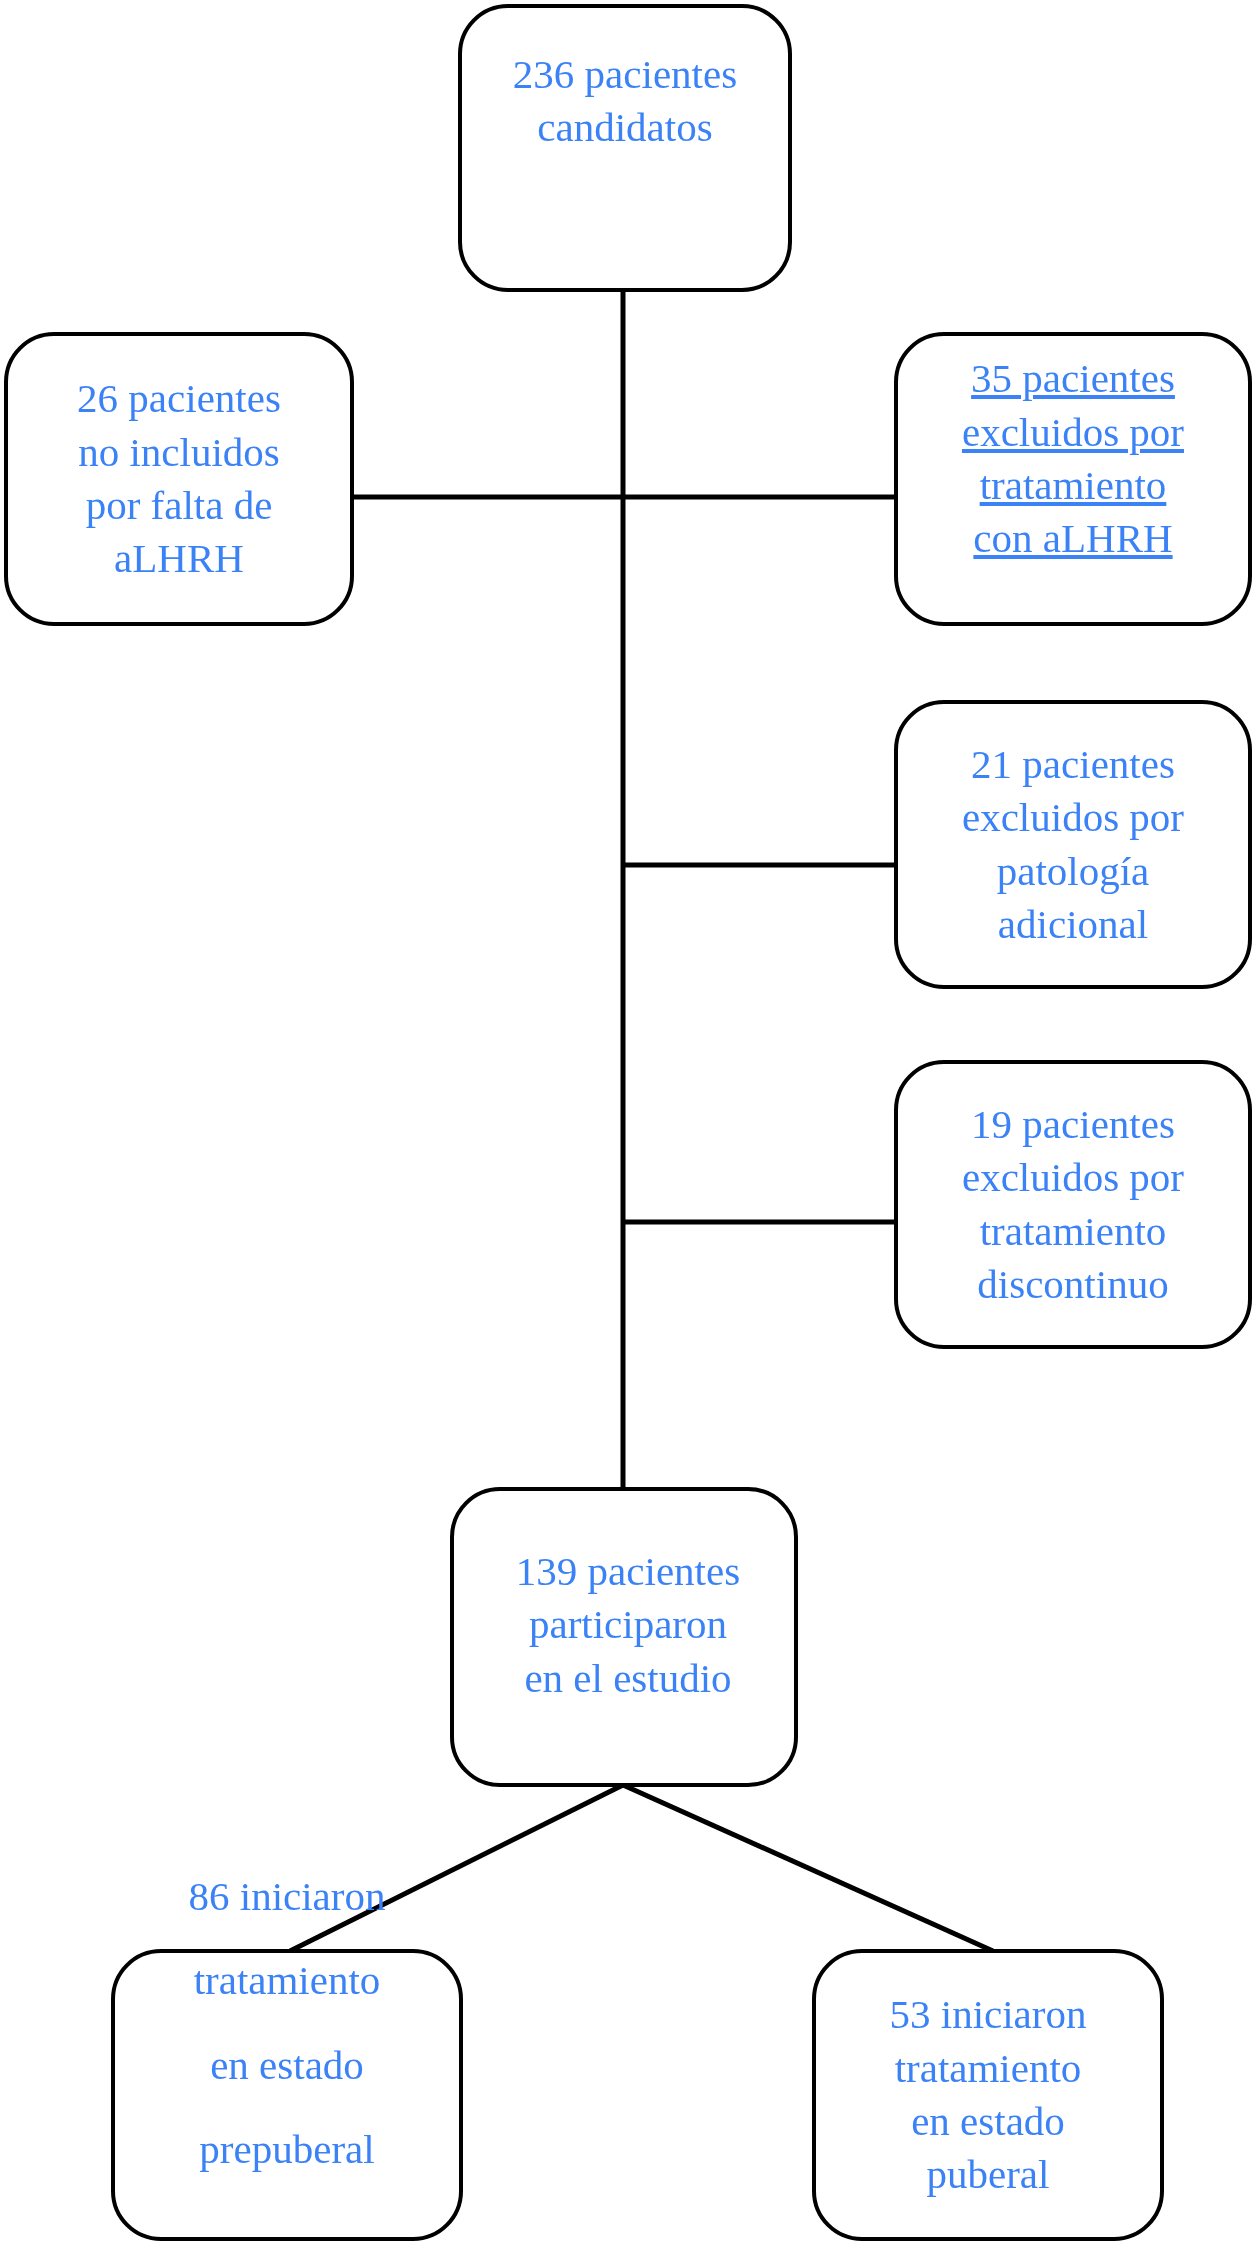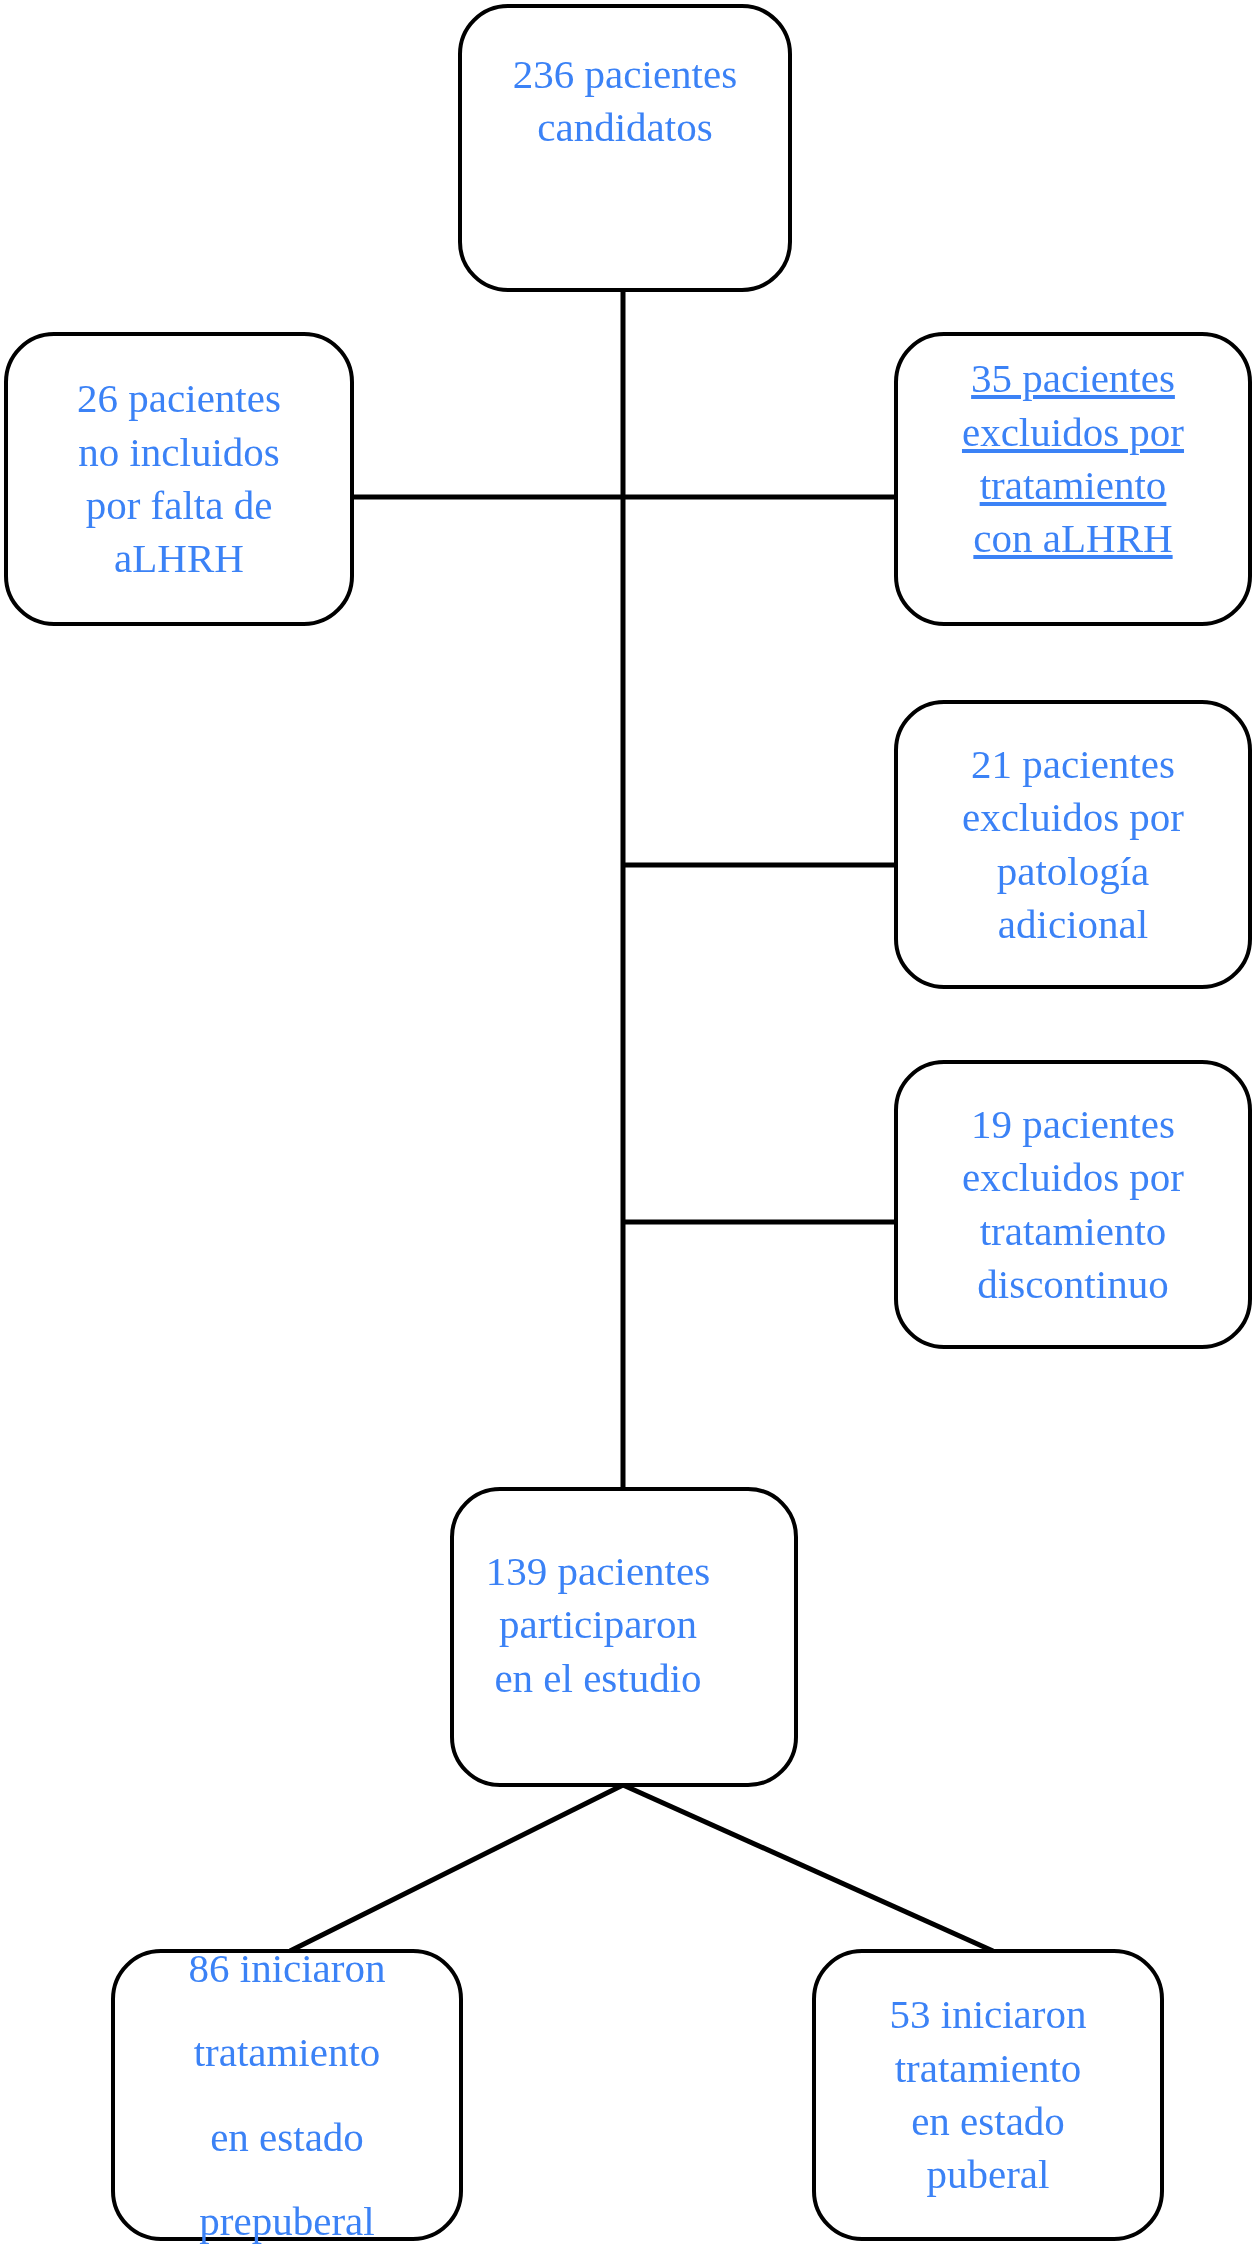--- a/index.html
+++ b/index.html
@@ -106,27 +106,27 @@
     <span class="line">adicional</span>
   </div>
 
   <div class="node-label" style="left:906px; top:1072px; width:334px; height:265px;">
     <span class="line">19 pacientes</span>
     <span class="line">excluidos por</span>
     <span class="line">tratamiento</span>
     <span class="line">discontinuo</span>
   </div>
 
-  <div class="node-label" style="left:436px; top:1520px; width:324px; height:210px;align-items:center;">
+  <div class="node-label" style="left:466px; top:1520px; width:324px; height:210px;align-items:center;">
     <span class="line">139 pacientes</span>
     <span class="line">participaron</span>
     <span class="line">en el estudio</span>
   </div>
 
-  <div class="node-label" style="left:123px; top:1961px; width:328px; height:268px;gap:31px;">
+  <div class="node-label" style="left:123px; top:1889px; width:328px; height:268px;gap:31px;">
     <span class="line">86 iniciaron</span>
     <span class="line">tratamiento</span>
     <span class="line">en estado</span>
     <span class="line">prepuberal</span>
   </div>
 
   <div class="node-label" style="left:824px; top:1961px; width:328px; height:268px;align-items:center;">
     <span class="line">53 iniciaron</span>
     <span class="line">tratamiento</span>
     <span class="line">en estado</span>

